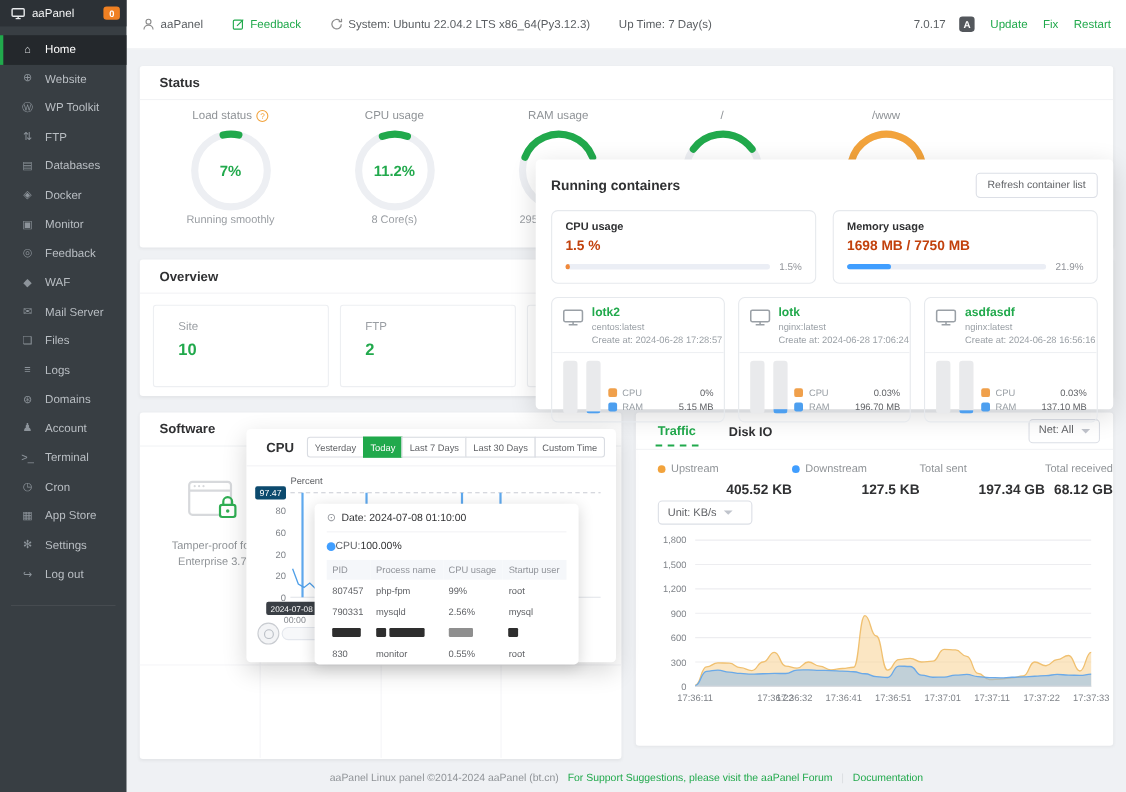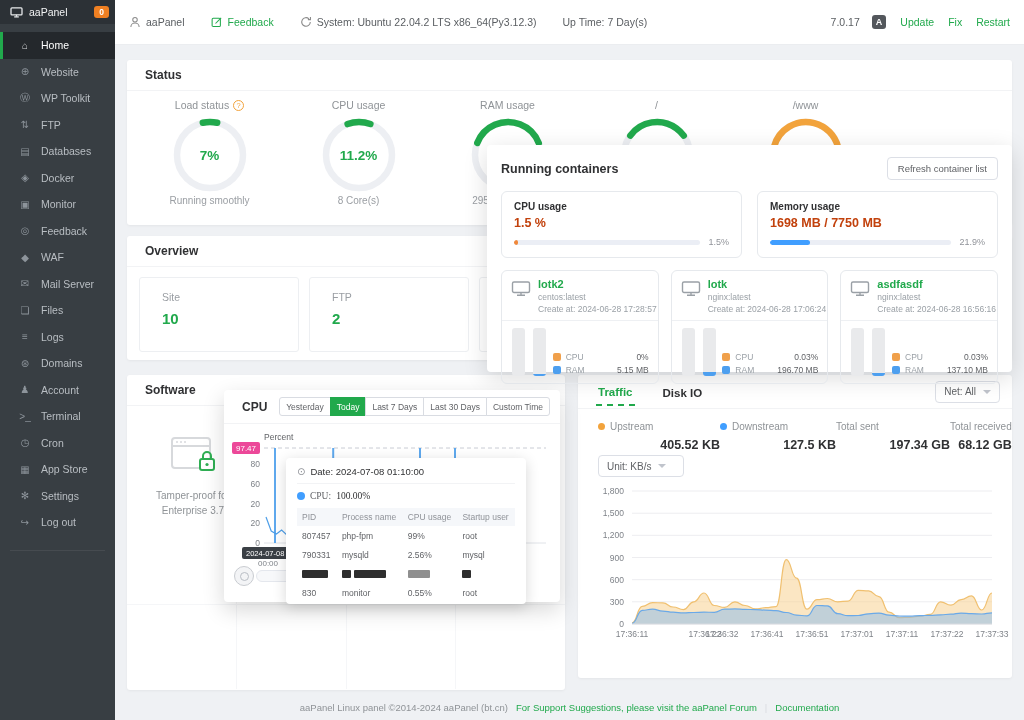--- a/index.html
+++ b/index.html
@@ -114,34 +114,34 @@
   
   .popup { position:absolute; left:109px; top:345px; width:336px; height:212px; background:#fff; border-radius:4px; box-shadow:0 8px 22px rgba(0,0,0,.16); z-index:30; }
   .pp-hd { height:34px; display:flex; align-items:center; padding:0 10px 0 18px; border-bottom:1px solid #f2f3f5; }
   .pp-title { font-size:12px; font-weight:700; color:#303133; margin-right:auto; }
   .ptabs { display:flex; }
   .ptab { font-size:8.5px; color:#606266; background:#fff; border:1px solid #d9dce2; height:19px; padding:0 6px; margin-left:-1px; cursor:pointer; }
   .ptab:first-child { border-radius:3px 0 0 3px; }
   .ptab:last-child { border-radius:0 3px 3px 0; }
   .ptab.on { background:#21a94c; border-color:#21a94c; color:#fff; }
   .pp-ylabel { position:absolute; left:40px; top:42px; font-size:8.5px; color:#606266; }
-  .pp-maxbadge { position:absolute; left:8px; top:52px; background:#ec4899; color:#fff; font-size:8px; border-radius:2px; padding:1.5px 4px; }
+  .pp-maxbadge { position:absolute; left:8px; top:52px; background:#0c4a6e; color:#fff; font-size:8px; border-radius:2px; padding:1.5px 4px; }
   .pp-chart { position:absolute; left:0; top:40px; width:336px; height:140px; }
   .pp-yticks { position:absolute; left:0; top:40px; width:36px; height:140px; }
   .pytick { position:absolute; right:0; font-size:8.5px; color:#7f8389; }
   .pp-xbadge { position:absolute; left:18px; top:157px; background:#3a3f45; color:#fff; font-size:7.5px; border-radius:2px; padding:1.5px 4px; white-space:nowrap; z-index:2; }
   .pp-xtick { position:absolute; top:169px; font-size:8px; color:#7f8389; }
   .pp-knob { position:absolute; left:10px; top:176px; width:20px; height:20px; border-radius:50%; border:1.5px solid #c9ccd1; background:#f3f4f6; cursor:pointer; }
   .pp-knob:after { content:""; position:absolute; left:5px; top:5px; width:7px; height:7px; border-radius:50%; border:1.5px solid #b9bec5; }
   .pp-track { position:absolute; left:32px; top:180px; width:222px; height:12px; border:1px solid #e4e7ed; background:#f7f8fa; border-radius:6px; }
 
   .ptt { position:absolute; left:62px; top:68px; width:240px; height:146px; background:#fff; border-radius:4px; box-shadow:0 3px 14px rgba(0,0,0,.16); padding:8px 11px; z-index:5; }
   .ptt-date { font-size:9.5px; color:#303133; display:flex; align-items:center; gap:5px; padding-bottom:6px; border-bottom:1px solid #f2f3f5; }
   .ptt-clock { color:#909399; font-size:10px; }
-  .ptt-cpu { display:flex; align-items:center; gap:5px; margin-top:7px; font-size:9.5px; color:#606266;font-family:Liberation Serif, serif; }
+  .ptt-cpu { display:flex; align-items:center; margin-top:7px; font-size:9.5px; color:#606266; }
   .ptt-dot { width:8px; height:8px; border-radius:50%; background:#409eff; }
   .ptt-cpuv { color:#303133; }
   .ptable { width:100%; border-collapse:collapse; margin-top:7px; }
   .ptable th { background:#f5f7fa; font-size:8.5px; color:#909399; font-weight:400; text-align:left; padding:4px 5px; }
   .ptable td { font-size:8.5px; color:#606266; padding:4.5px 5px; }
   .redbar { display:inline-block; height:8px; background:#2e2e2e; border-radius:1px; vertical-align:middle; margin-right:3px; }
   .redbar.gray { background:#8f8f8f; }
 
   
   .footer { position:absolute; left:0; right:0; bottom:7px; display:flex; justify-content:center; gap:8px; font-size:9.5px; color:#8f9397; }

